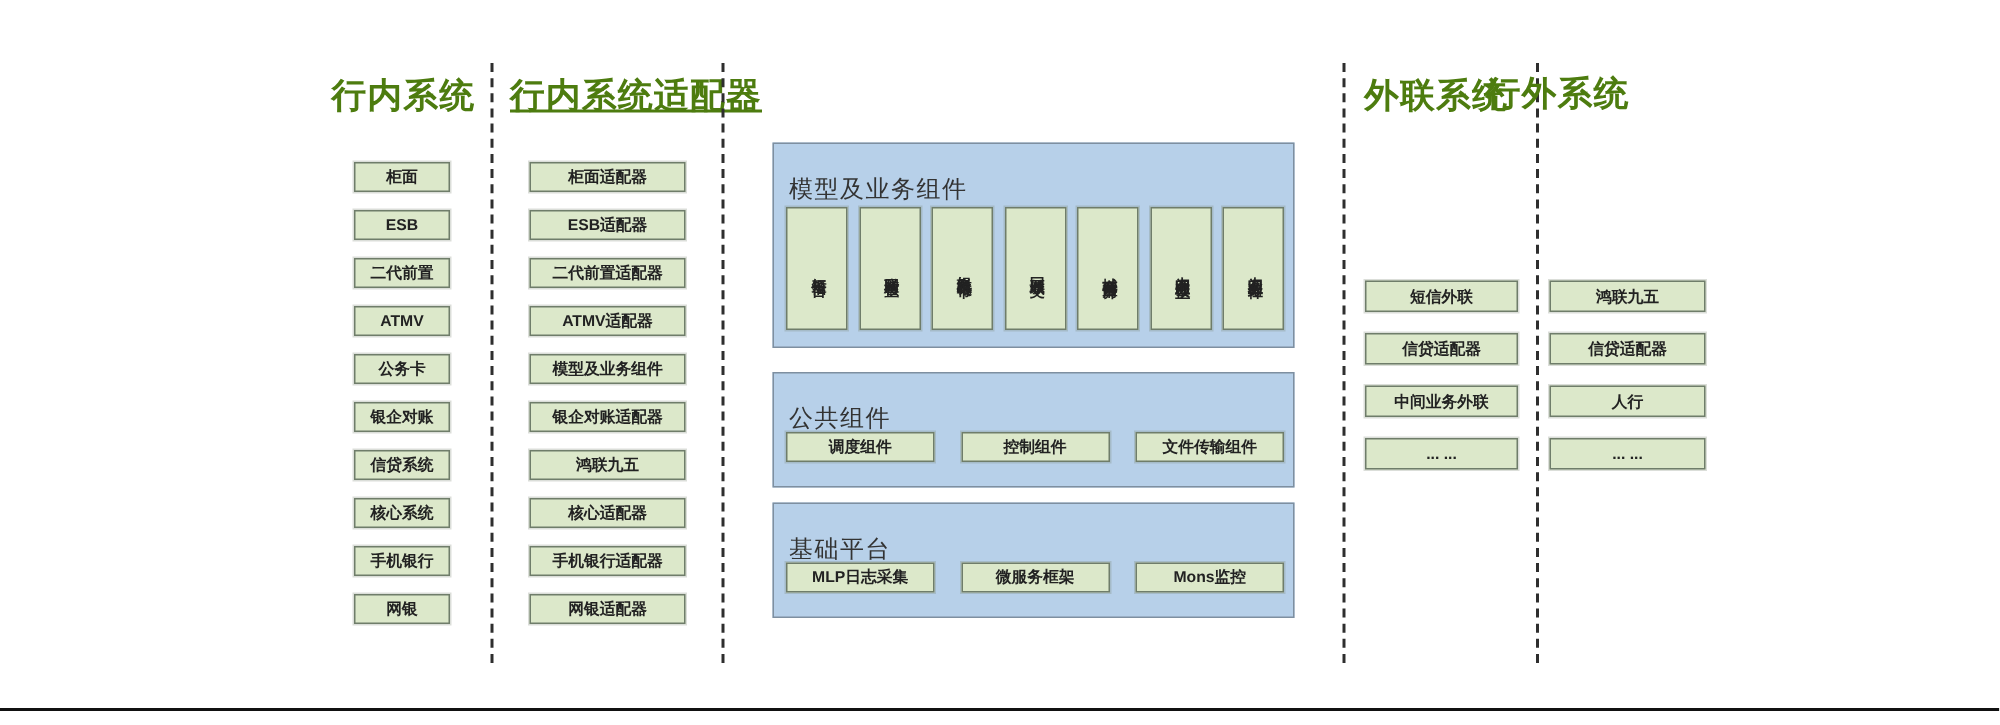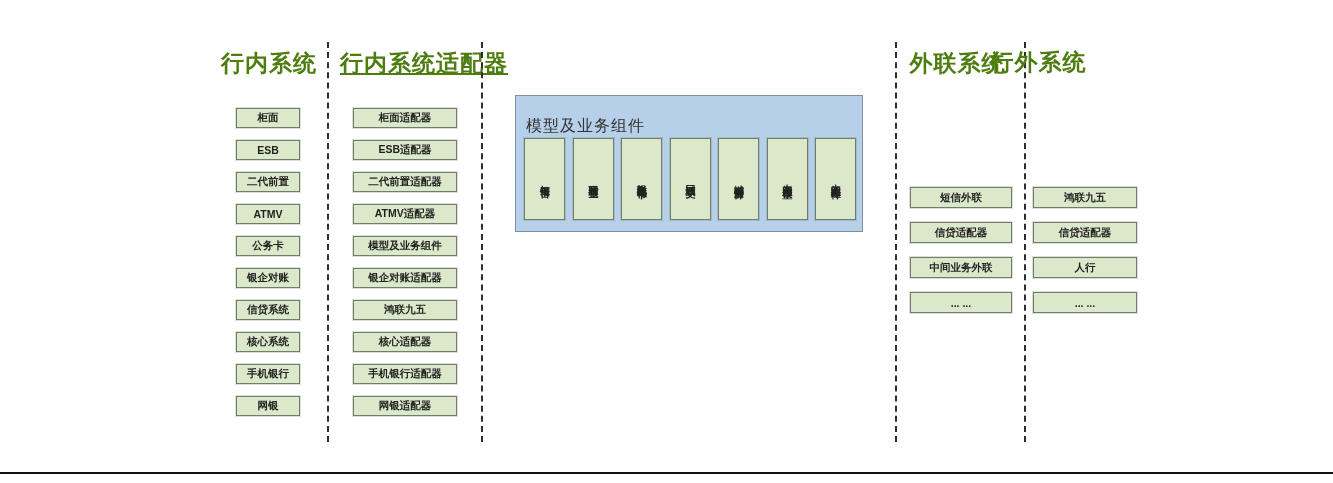--- a/index.html
+++ b/index.html
@@ -141,21 +141,37 @@
         <div class="green-box vbox">短信平台</div>
         <div class="green-box vbox">联网核查</div>
         <div class="green-box vbox">银联及银行卡</div>
         <div class="green-box vbox">同城票交</div>
         <div class="green-box vbox">城商行清算</div>
         <div class="green-box vbox">中间业务模型</div>
         <div class="green-box vbox">中间业务组件</div>
       </div>
   </div>
 
+  <div class="panel" style="top:248px; height:77px;">
+    <div class="panel-label">公共组件</div>
+    <div class="hlist hlist-row">
+        <div class="green-box wide">调度组件</div>
+        <div class="green-box wide">控制组件</div>
+        <div class="green-box wide">文件传输组件</div>
+      </div>
+  </div>
 
+  <div class="panel" style="top:335px; height:77px;">
+    <div class="panel-label">基础平台</div>
+    <div class="hlist hlist-row">
+        <div class="green-box wide">MLP日志采集</div>
+        <div class="green-box wide">微服务框架</div>
+        <div class="green-box wide">Mons监控</div>
+      </div>
+  </div>
 
   <div class="vdash" style="left:895px;"></div>
 
   <div class="col-header" style="left:900px; width:115px;">外联系统</div>
   <div class="vlist vlist-wide" style="left:910px; top:187px; width:102px;">
       <div class="green-box">短信外联</div>
       <div class="green-box">信贷适配器</div>
       <div class="green-box">中间业务外联</div>
       <div class="green-box">... ...</div>
     </div>

